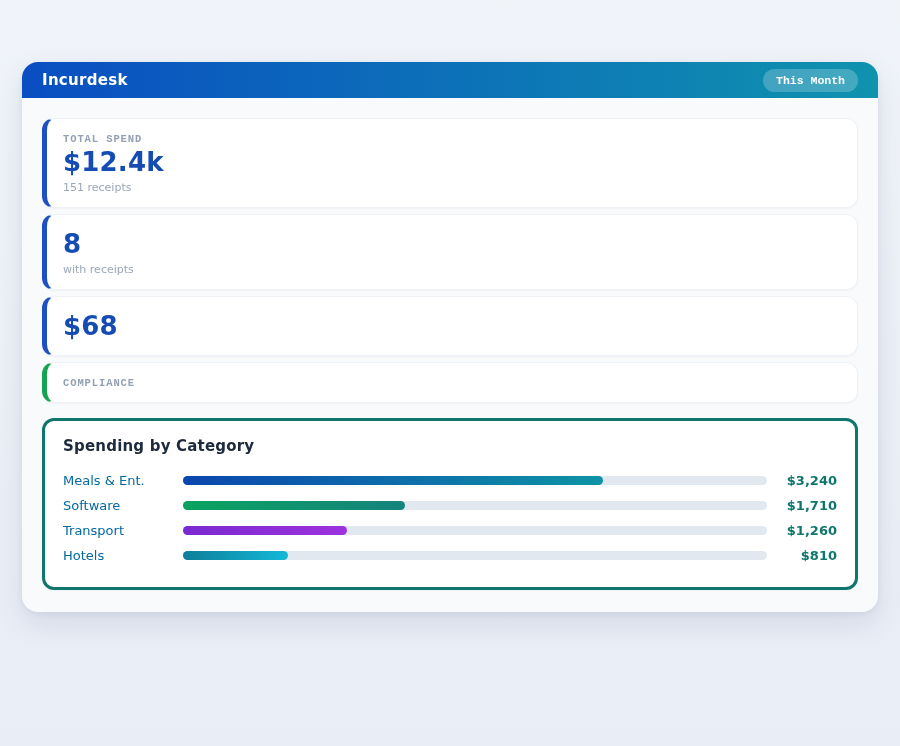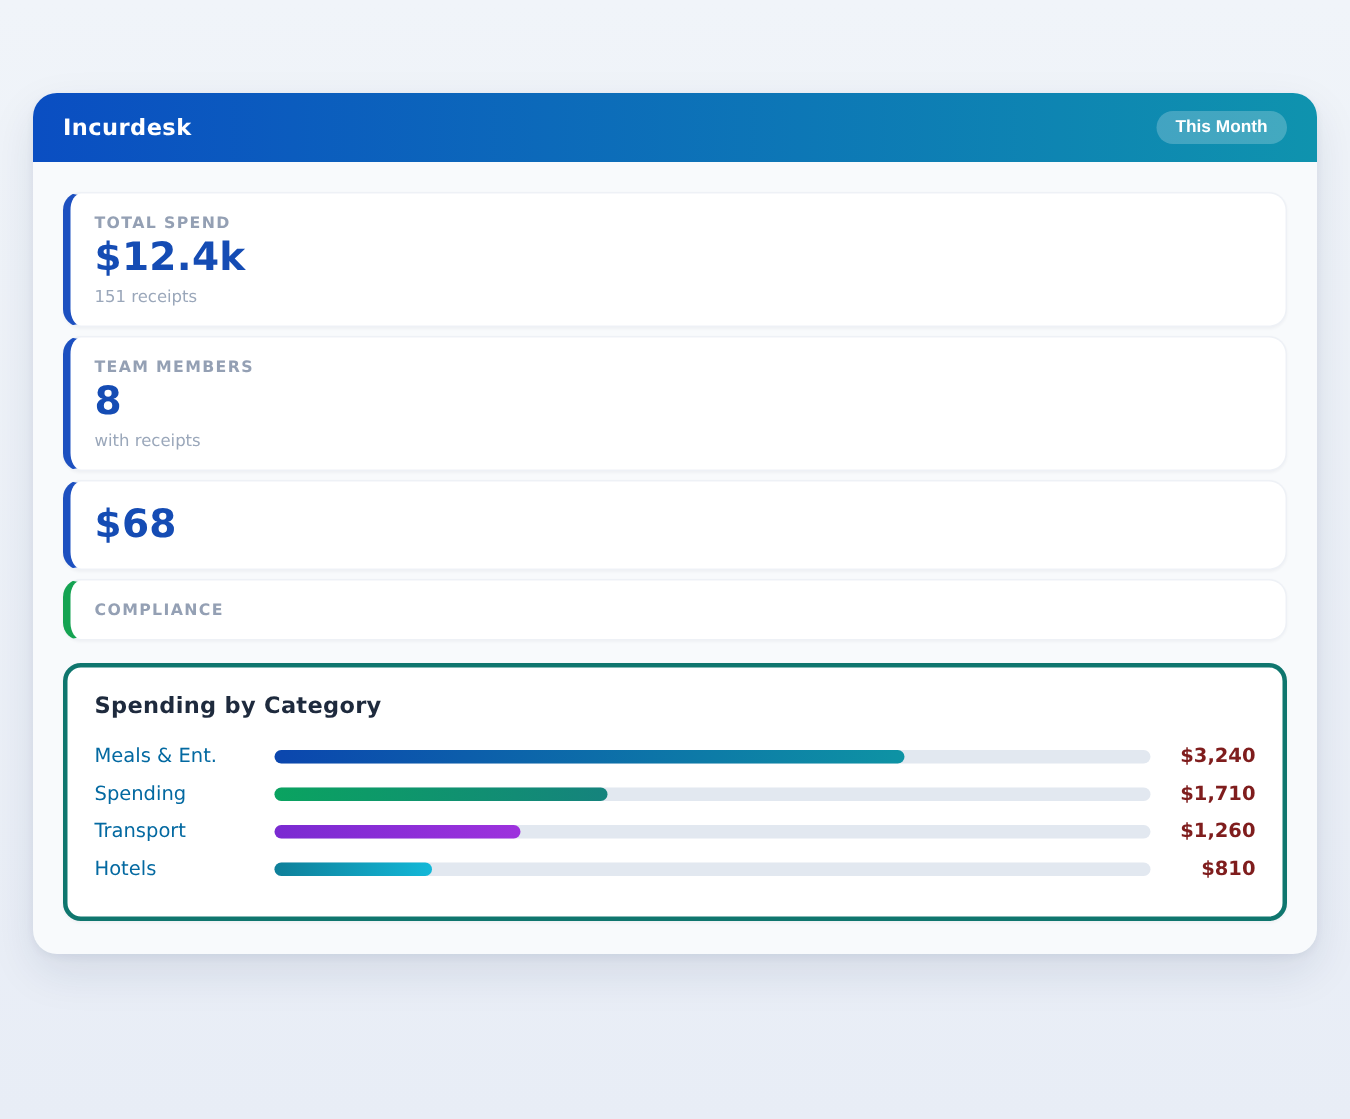--- a/index.html
+++ b/index.html
@@ -11,59 +11,60 @@
   }
   .app-card {
     width: 856px;
     margin: 62px 22px 0 22px;
     background: #f8fafc;
     border-radius: 16px;
     box-shadow: 0 12px 30px rgba(15, 40, 80, 0.10), 0 2px 6px rgba(15, 40, 80, 0.06);
     overflow: hidden;
   }
   .app-header {
-    height: 46px;
+    height: 36px;
     display: flex;
     align-items: center;
     justify-content: space-between;
     padding: 0 20px;
   }
   .app-title {
     color: #ffffff;
     font-size: 15px;
     font-weight: 700;
     letter-spacing: 0.3px;
   }
   .pill-badge {
     background: rgba(255, 255, 255, 0.22);
     color: #ffffff;
     font-size: 11.5px;
     font-weight: 700;
     padding: 5px 13px;
     border-radius: 999px;
     border: none;
     cursor: pointer;
-    font-family: Liberation Sans, sans-serif;
+    font-family: Liberation Mono, monospace;
   }
   .app-body { padding: 20px 20px 22px 20px; }
   .stat-card {
     background: #ffffff;
     border: 1px solid #eef1f6;
     border-left: 5px solid #1d50c0;
     border-radius: 12px;
     padding: 13px 16px 12px 16px;
     margin-bottom: 6px;
     box-shadow: 0 1px 2px rgba(15, 23, 42, 0.04);
   }
   .stat-label {
     font-size: 10.5px;
     font-weight: 700;
     color: #94a0b4;
     letter-spacing: 0.9px;
     line-height: 14px;
+    font-family: Liberation Mono, monospace;
   }
   .stat-value {
     font-size: 26px;
     font-weight: 800;
     color: #154cb4;
     line-height: 33px;
     letter-spacing: 0.2px;
   }
   .stat-sub {
     font-size: 11px;
@@ -110,42 +111,41 @@
     left: 0; top: 0;
     height: 9px;
     border-radius: 5px;
   }
   .cat-value {
     width: 70px;
     flex: 0 0 70px;
     text-align: right;
     font-size: 13px;
     font-weight: 700;
-    color: #7f1d1d;
+    color: #0f766e;
   }
 </style>
 </head>
 <body>
 
 <div class="app-card">
   <div class="app-header" style="background: linear-gradient(90deg, rgb(10, 78, 194), rgb(15, 147, 174));">
     <div class="app-title">Incurdesk</div>
     <button class="pill-badge">This Month</button>
   </div>
 
   <div class="app-body">
 
     <div class="stat-card" style="border-left-color: rgb(29, 80, 192);">
       <div class="stat-label">TOTAL SPEND</div>
       <div class="stat-value" style="color: rgb(21, 76, 180);">$12.4k</div>
       <div class="stat-sub">151 receipts</div>
     </div>
 
     <div class="stat-card" style="border-left-color: rgb(29, 80, 192);">
-      <div class="stat-label">TEAM MEMBERS</div>
       <div class="stat-value" style="color: rgb(21, 76, 180);">8</div>
       <div class="stat-sub">with receipts</div>
     </div>
 
     <div class="stat-card" style="border-left-color: rgb(29, 80, 192);">
       <div class="stat-value" style="color: rgb(21, 76, 180);">$68</div>
 
     </div>
 
     <div class="stat-card" style="border-left-color: rgb(21, 163, 82);">
@@ -159,21 +159,21 @@
   <div class="cat-row">
     <div class="cat-label">Meals &amp; Ent.</div>
     <div class="cat-track" style="background: rgb(226, 232, 240);">
       <div class="cat-fill" style="width: 72%; background: linear-gradient(90deg, rgb(11, 70, 174), rgb(14, 147, 164));"></div>
     </div>
     <div class="cat-value">$3,240</div>
   </div>
 
 
   <div class="cat-row">
-    <div class="cat-label">Spending</div>
+    <div class="cat-label">Software</div>
     <div class="cat-track" style="background: rgb(226, 232, 240);">
       <div class="cat-fill" style="width: 38%; background: linear-gradient(90deg, rgb(10, 163, 96), rgb(21, 131, 125));"></div>
     </div>
     <div class="cat-value">$1,710</div>
   </div>
 
   <div class="cat-row">
     <div class="cat-label">Transport</div>
     <div class="cat-track" style="background: rgb(226, 232, 240);">
       <div class="cat-fill" style="width: 28%; background: linear-gradient(90deg, rgb(122, 42, 209), rgb(157, 50, 221));"></div>

